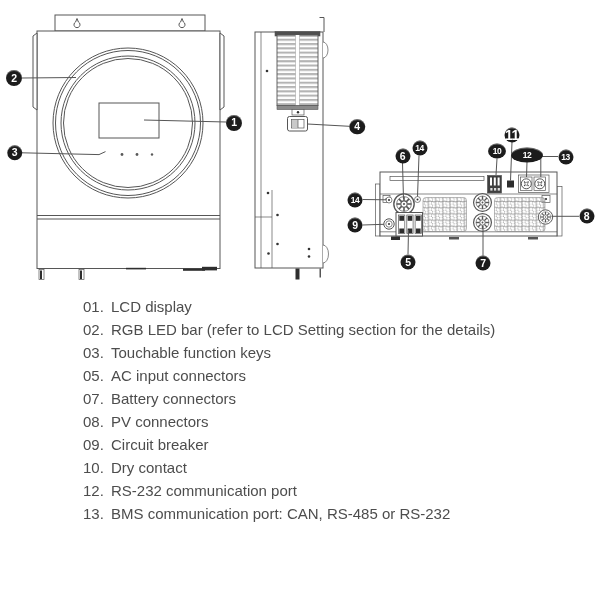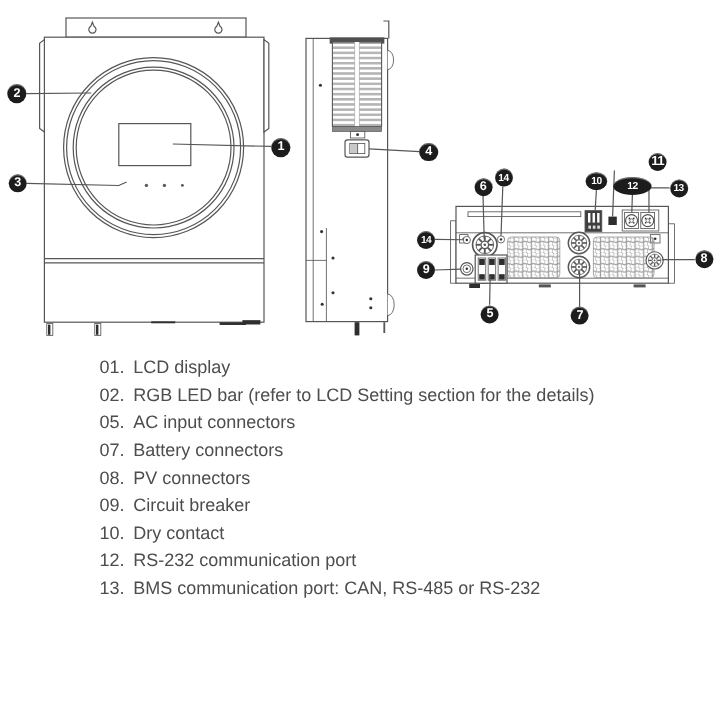--- a/index.html
+++ b/index.html
@@ -245,30 +245,31 @@
       <div class="callout" style="left: 234px; top: 122.5px; width: 16px; height: 16px; font-size: 10.5px;">1</div>
       <div class="callout" style="left: 14px; top: 78px; width: 16px; height: 16px; font-size: 10.5px;">2</div>
       <div class="callout" style="left: 14.5px; top: 152.5px; width: 15.5px; height: 15.5px; font-size: 10.5px;">3</div>
       <div class="callout" style="left: 357px; top: 126.5px; width: 15.5px; height: 15.5px; font-size: 10.5px;">4</div>
       <div class="callout" style="left: 408px; top: 261.5px; width: 15px; height: 15px; font-size: 10.5px;">5</div>
       <div class="callout" style="left: 402.5px; top: 155.5px; width: 15px; height: 15px; font-size: 10.5px;">6</div>
       <div class="callout" style="left: 483px; top: 263px; width: 15px; height: 15px; font-size: 10.5px;">7</div>
       <div class="callout" style="left: 586.5px; top: 216px; width: 15px; height: 15px; font-size: 10.5px;">8</div>
       <div class="callout" style="left: 355px; top: 225px; width: 15px; height: 15px; font-size: 10.5px;">9</div>
       <div class="callout" style="left: 497px; top: 151px; width: 18px; height: 15px; font-size: 8.5px;">10</div>
-      <div class="callout" style="left: 512px; top: 134.5px; width: 15px; height: 15px; font-size: 11px; margin-left: 36px;">11</div>
+      <div class="callout" style="left: 512px; top: 134.5px; width: 15px; height: 15px; font-size: 14px;">11</div>
       <div class="callout" style="left: 527px; top: 154.5px; width: 32px; height: 15px; font-size: 8.5px;">12</div>
       <div class="callout" style="left: 565.5px; top: 156.5px; width: 15px; height: 15px; font-size: 8.5px;">13</div>
       <div class="callout" style="left: 419.5px; top: 148px; width: 15px; height: 15px; font-size: 8.5px;">14</div>
       <div class="callout" style="left: 355px; top: 199.5px; width: 15px; height: 15px; font-size: 8.5px;">14</div>
     </div>
 
   <div id="legend">
       <div class="legend-item"><span class="num">01.</span><span class="lbl">LCD display</span></div>
       <div class="legend-item"><span class="num">02.</span><span class="lbl">RGB LED bar (refer to LCD Setting section for the details)</span></div>
+      <div class="legend-item"><span class="num">03.</span><span class="lbl">Touchable function keys</span></div>
       <div class="legend-item"><span class="num">05.</span><span class="lbl">AC input connectors</span></div>
       <div class="legend-item"><span class="num">07.</span><span class="lbl">Battery connectors</span></div>
       <div class="legend-item"><span class="num">08.</span><span class="lbl">PV connectors</span></div>
       <div class="legend-item"><span class="num">09.</span><span class="lbl">Circuit breaker</span></div>
       <div class="legend-item"><span class="num">10.</span><span class="lbl">Dry contact</span></div>
       <div class="legend-item"><span class="num">12.</span><span class="lbl">RS-232 communication port</span></div>
       <div class="legend-item"><span class="num">13.</span><span class="lbl">BMS communication port: CAN, RS-485 or RS-232</span></div>
     </div>
 
 </div>

